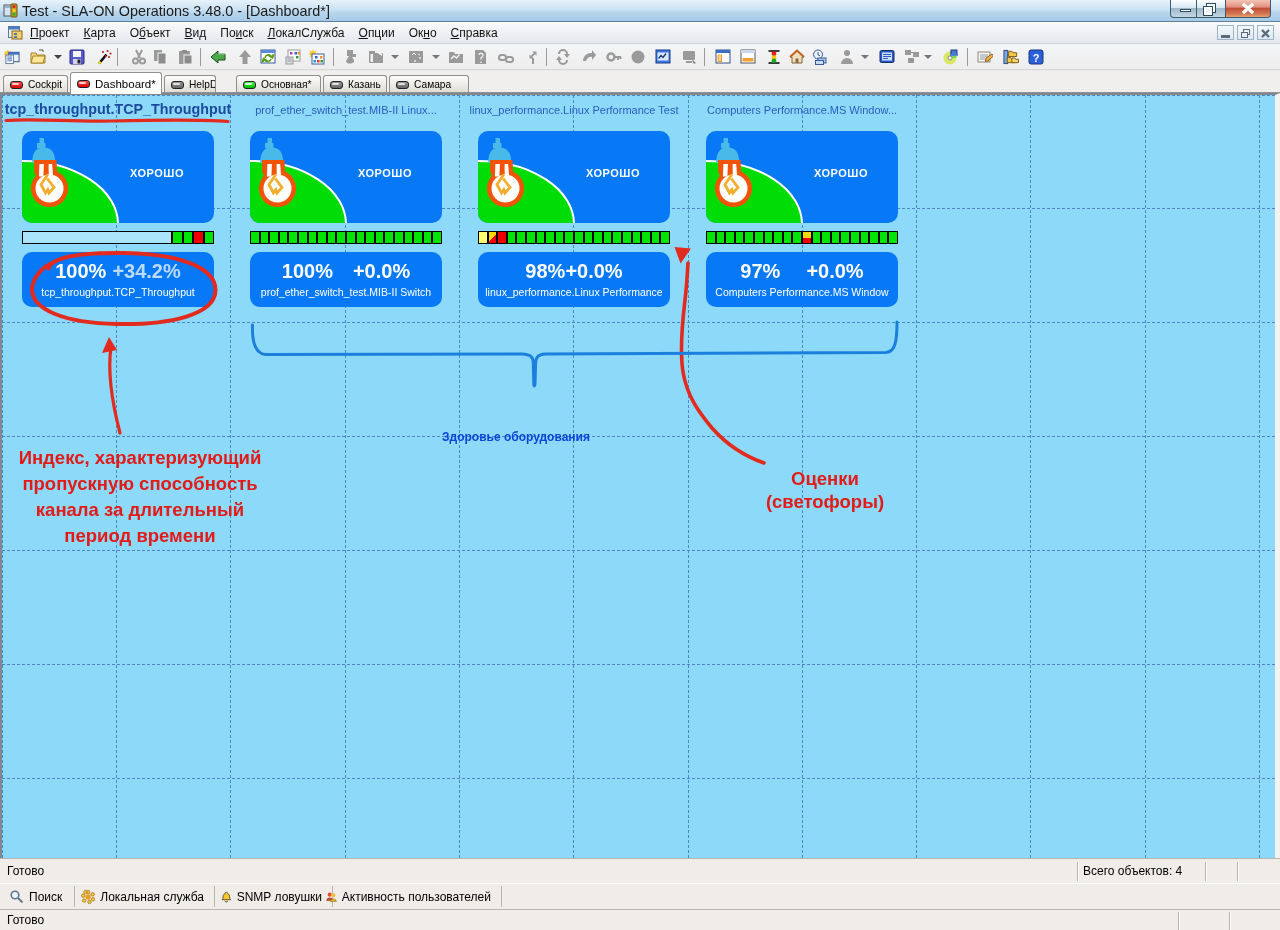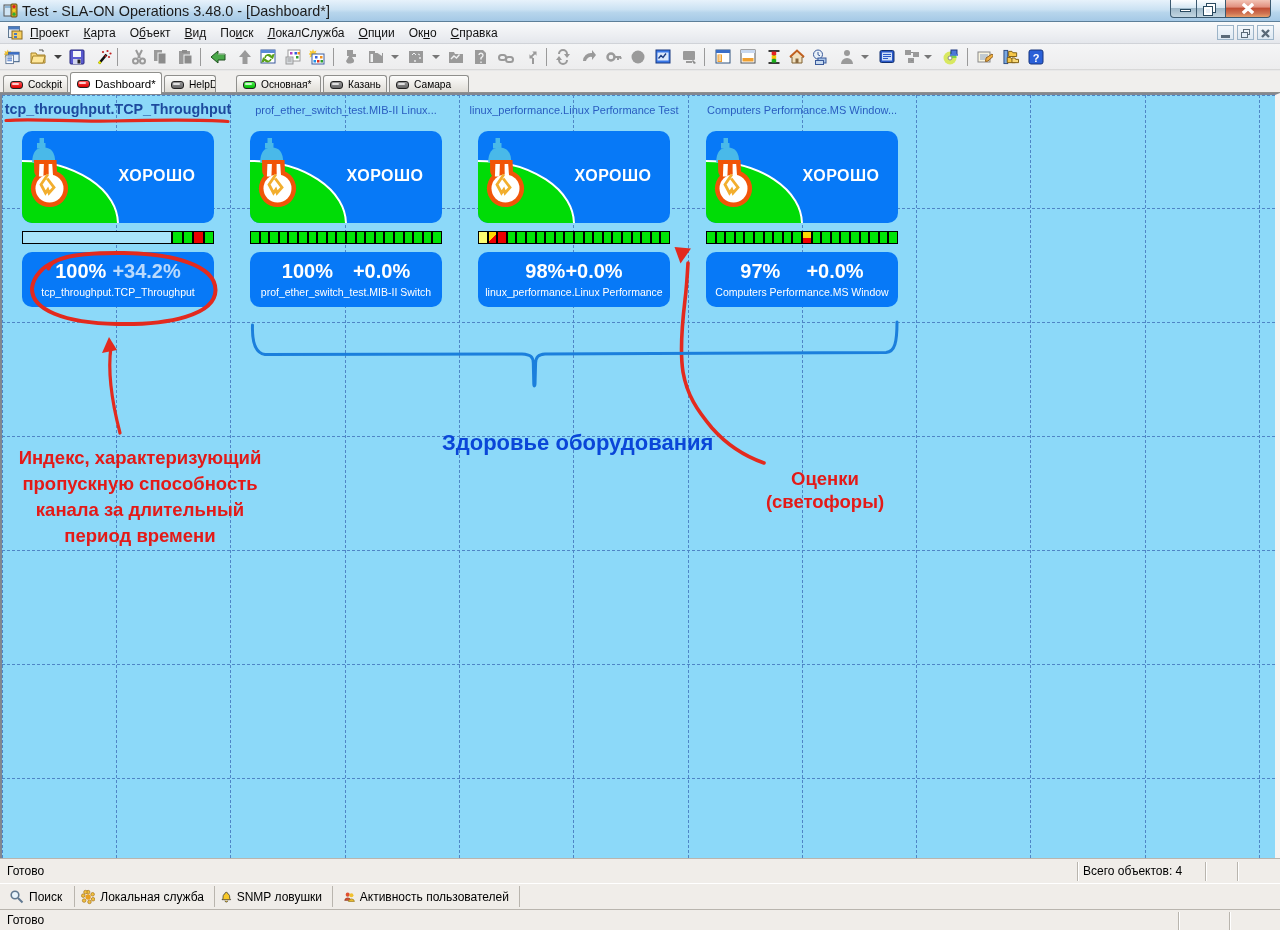--- a/index.html
+++ b/index.html
@@ -52,30 +52,30 @@
 .pill.green { background:linear-gradient(#5e5, #0b0); }
 
 
 #canvas { left:0; top:93px; width:1280px; height:765px; background:#8cd9f9;
   border-top:2px solid #828790; border-left:2px solid #828790; border-right:5px solid #f5f3f1; }
 
 
 .wcard { position:absolute; width:192px; height:92px; background:#0779f7; border-radius:10px; overflow:hidden; }
 .wtitle { position:absolute; width:240px; text-align:center; font-size:11px; color:#2a5dc0; white-space:nowrap; }
 .wtitle.big { font-size:14.3px; font-weight:bold; color:#1d4a9e; }
-.horosho { position:absolute; left:78px; top:36px; width:114px; text-align:center; color:#fff; font-weight:bold; font-size:16px; letter-spacing:0.5px; }
+.horosho { position:absolute; left:78px; top:36px; width:114px; text-align:center; color:#fff; font-weight:bold; font-size:11px; letter-spacing:0.5px; }
 .wbar { position:absolute; width:192px; height:13px; background:#000; display:flex; padding:1px; gap:2px; }
 .cell { flex:1 1 0; }
 .vbox { position:absolute; width:192px; height:55px; background:#0779f7; border-radius:10px; color:#fff; }
 .vbig { position:absolute; left:0; top:8px; width:100%; display:flex; justify-content:center; font-size:20px; font-weight:bold; }
 .vsub { position:absolute; left:0; top:34px; width:100%; text-align:center; font-size:10.5px; white-space:nowrap; }
 
 
 .redtext { position:absolute; color:#e31a18; font-weight:bold; font-size:18.5px; text-align:center; line-height:26px; white-space:nowrap; }
-.bluetext { position:absolute; color:#0a46d8; font-weight:bold; font-size:22px; white-space:nowrap; }
+.bluetext { position:absolute; color:#0a46d8; font-weight:bold; font-size:12px; white-space:nowrap; }
 
 
 #status1 { left:0; top:858px; width:1280px; height:25px; background:#f0ede9; border-top:1px solid #b9b5ae; font-size:12px; color:#000; }
 #btnrow { left:0; top:883px; width:1280px; height:26px; background:#f0ede9; border-top:1px solid #fff; }
 #status2 { left:0; top:909px; width:1280px; height:21px; background:#f0ede9; border-top:1px solid #b9b5ae; font-size:12px; color:#000; }
 .bbtn { position:absolute; top:2px; height:21px; display:flex; align-items:center; font-size:12px; color:#000; padding:0 10px 0 6px; border-right:1px solid #b9b5ae; white-space:nowrap; }
 .sep3d { position:absolute; top:3px; width:2px; height:19px; border-left:1px solid #b9b5ae; border-right:1px solid #fff; }
 </style>
 </head>
 <body>
@@ -589,21 +589,21 @@
           <circle cx="9.5" cy="13.5" r="2"></circle>
           <circle cx="3.5" cy="12" r="2"></circle>
           <circle cx="2.5" cy="6.5" r="2"></circle>
           <circle cx="5" cy="2.5" r="2"></circle>
         </g>
       </svg>Локальная служба</div>
   <div class="bbtn" style="left:215px; width:118px;"><svg width="17" height="16" viewBox="0 0 16 16" style="margin-right:5px">
         <path d="M8,1 a2,2 0 0 1 2,2 c3,1 3,4 3,7 l1.5,2 H1.5 L3,10 c0,-3 0,-6 3,-7 a2,2 0 0 1 2,-2 Z" fill="#f8c828" stroke="#222" stroke-width="1"></path>
         <path d="M6,13.5 a2,2 0 0 0 4,0" fill="#f8c828" stroke="#222"></path>
       </svg>SNMP ловушки</div>
-  <div class="bbtn" style="left:338px; width:182px;"><svg width="18" height="16" viewBox="0 0 16 16" style="margin-right:5px">
+  <div class="bbtn" style="left:320px; width:182px;"><svg width="18" height="16" viewBox="0 0 16 16" style="margin-right:5px">
         <circle cx="5.5" cy="4.5" r="3" fill="#e05030"></circle>
         <path d="M1,13 a4.6,4.6 0 0 1 9,0 Z" fill="#e05030" stroke="#802810"></path>
         <circle cx="11" cy="5.5" r="3" fill="#f0c030"></circle>
         <path d="M6.5,14.5 a4.6,4.6 0 0 1 9,0 Z" fill="#f0c030" stroke="#907010"></path>
       </svg>Активность пользователей</div>
 </div>
 <div id="status2" class="abs">
   <span style="position:absolute;left:7px;top:3px;">Готово</span>
   <div class="sep3d" style="left:1178px;top:2px;"></div>
   <div class="sep3d" style="left:1229px;top:2px;"></div>

